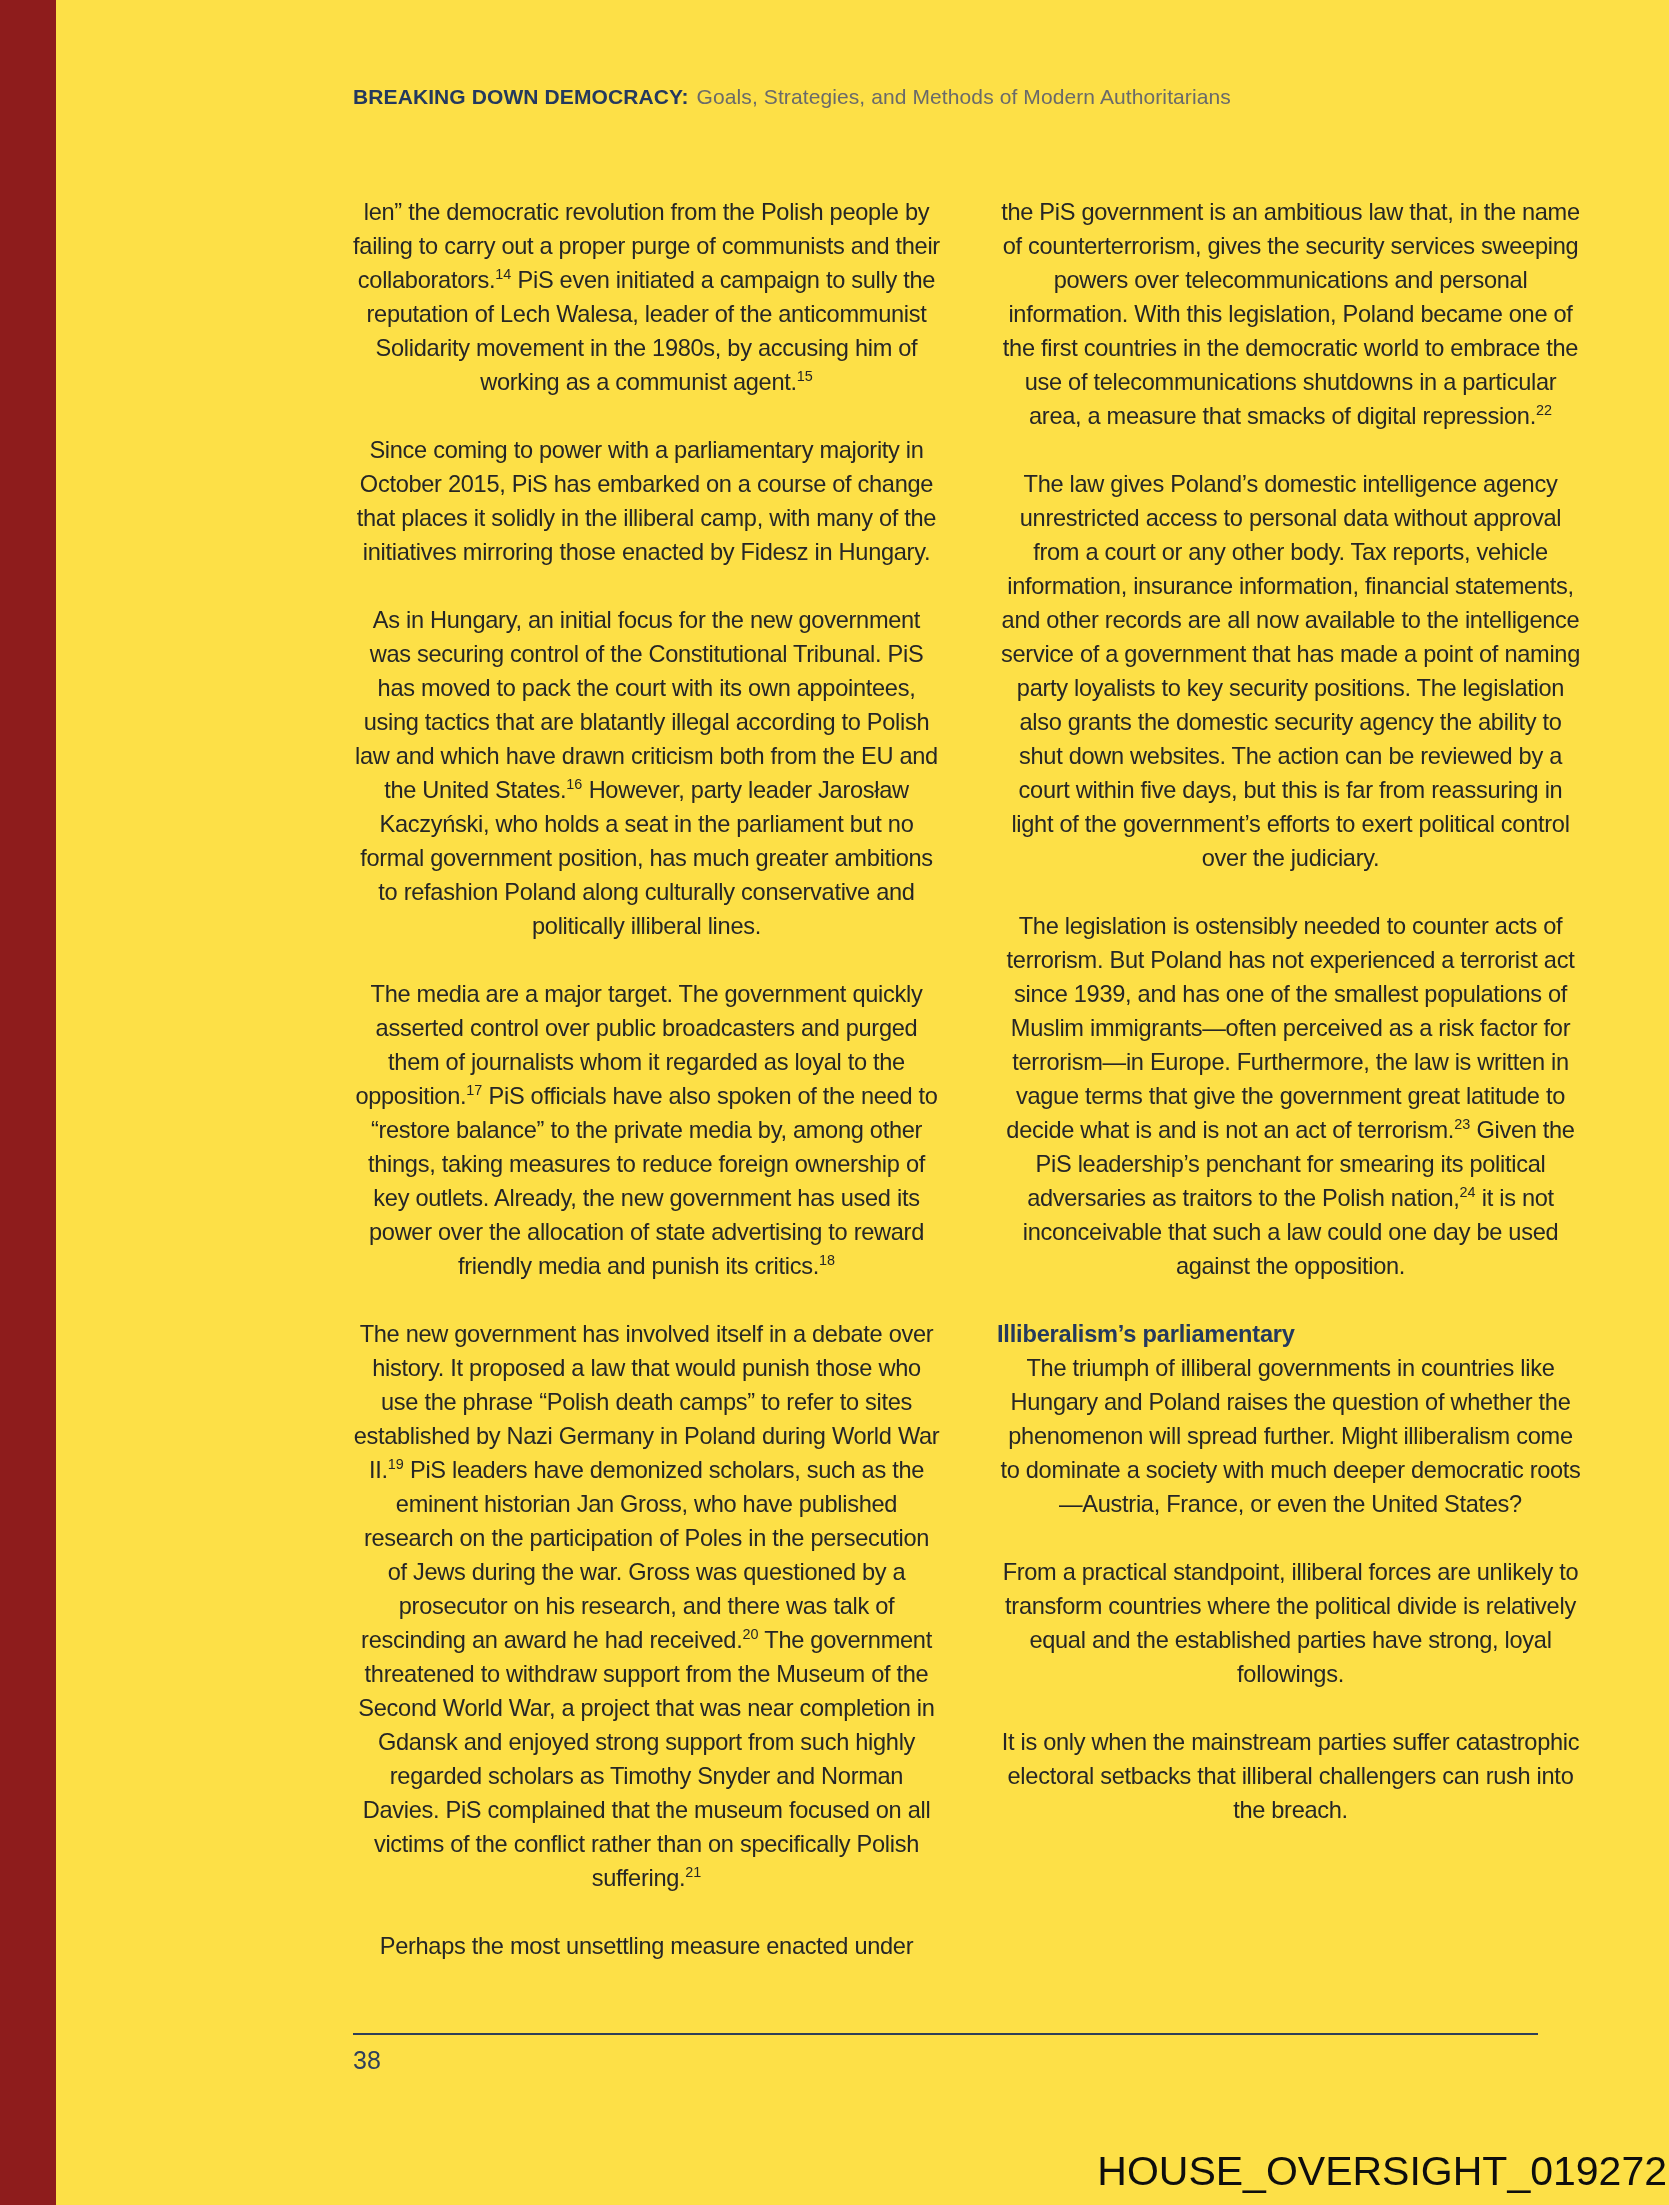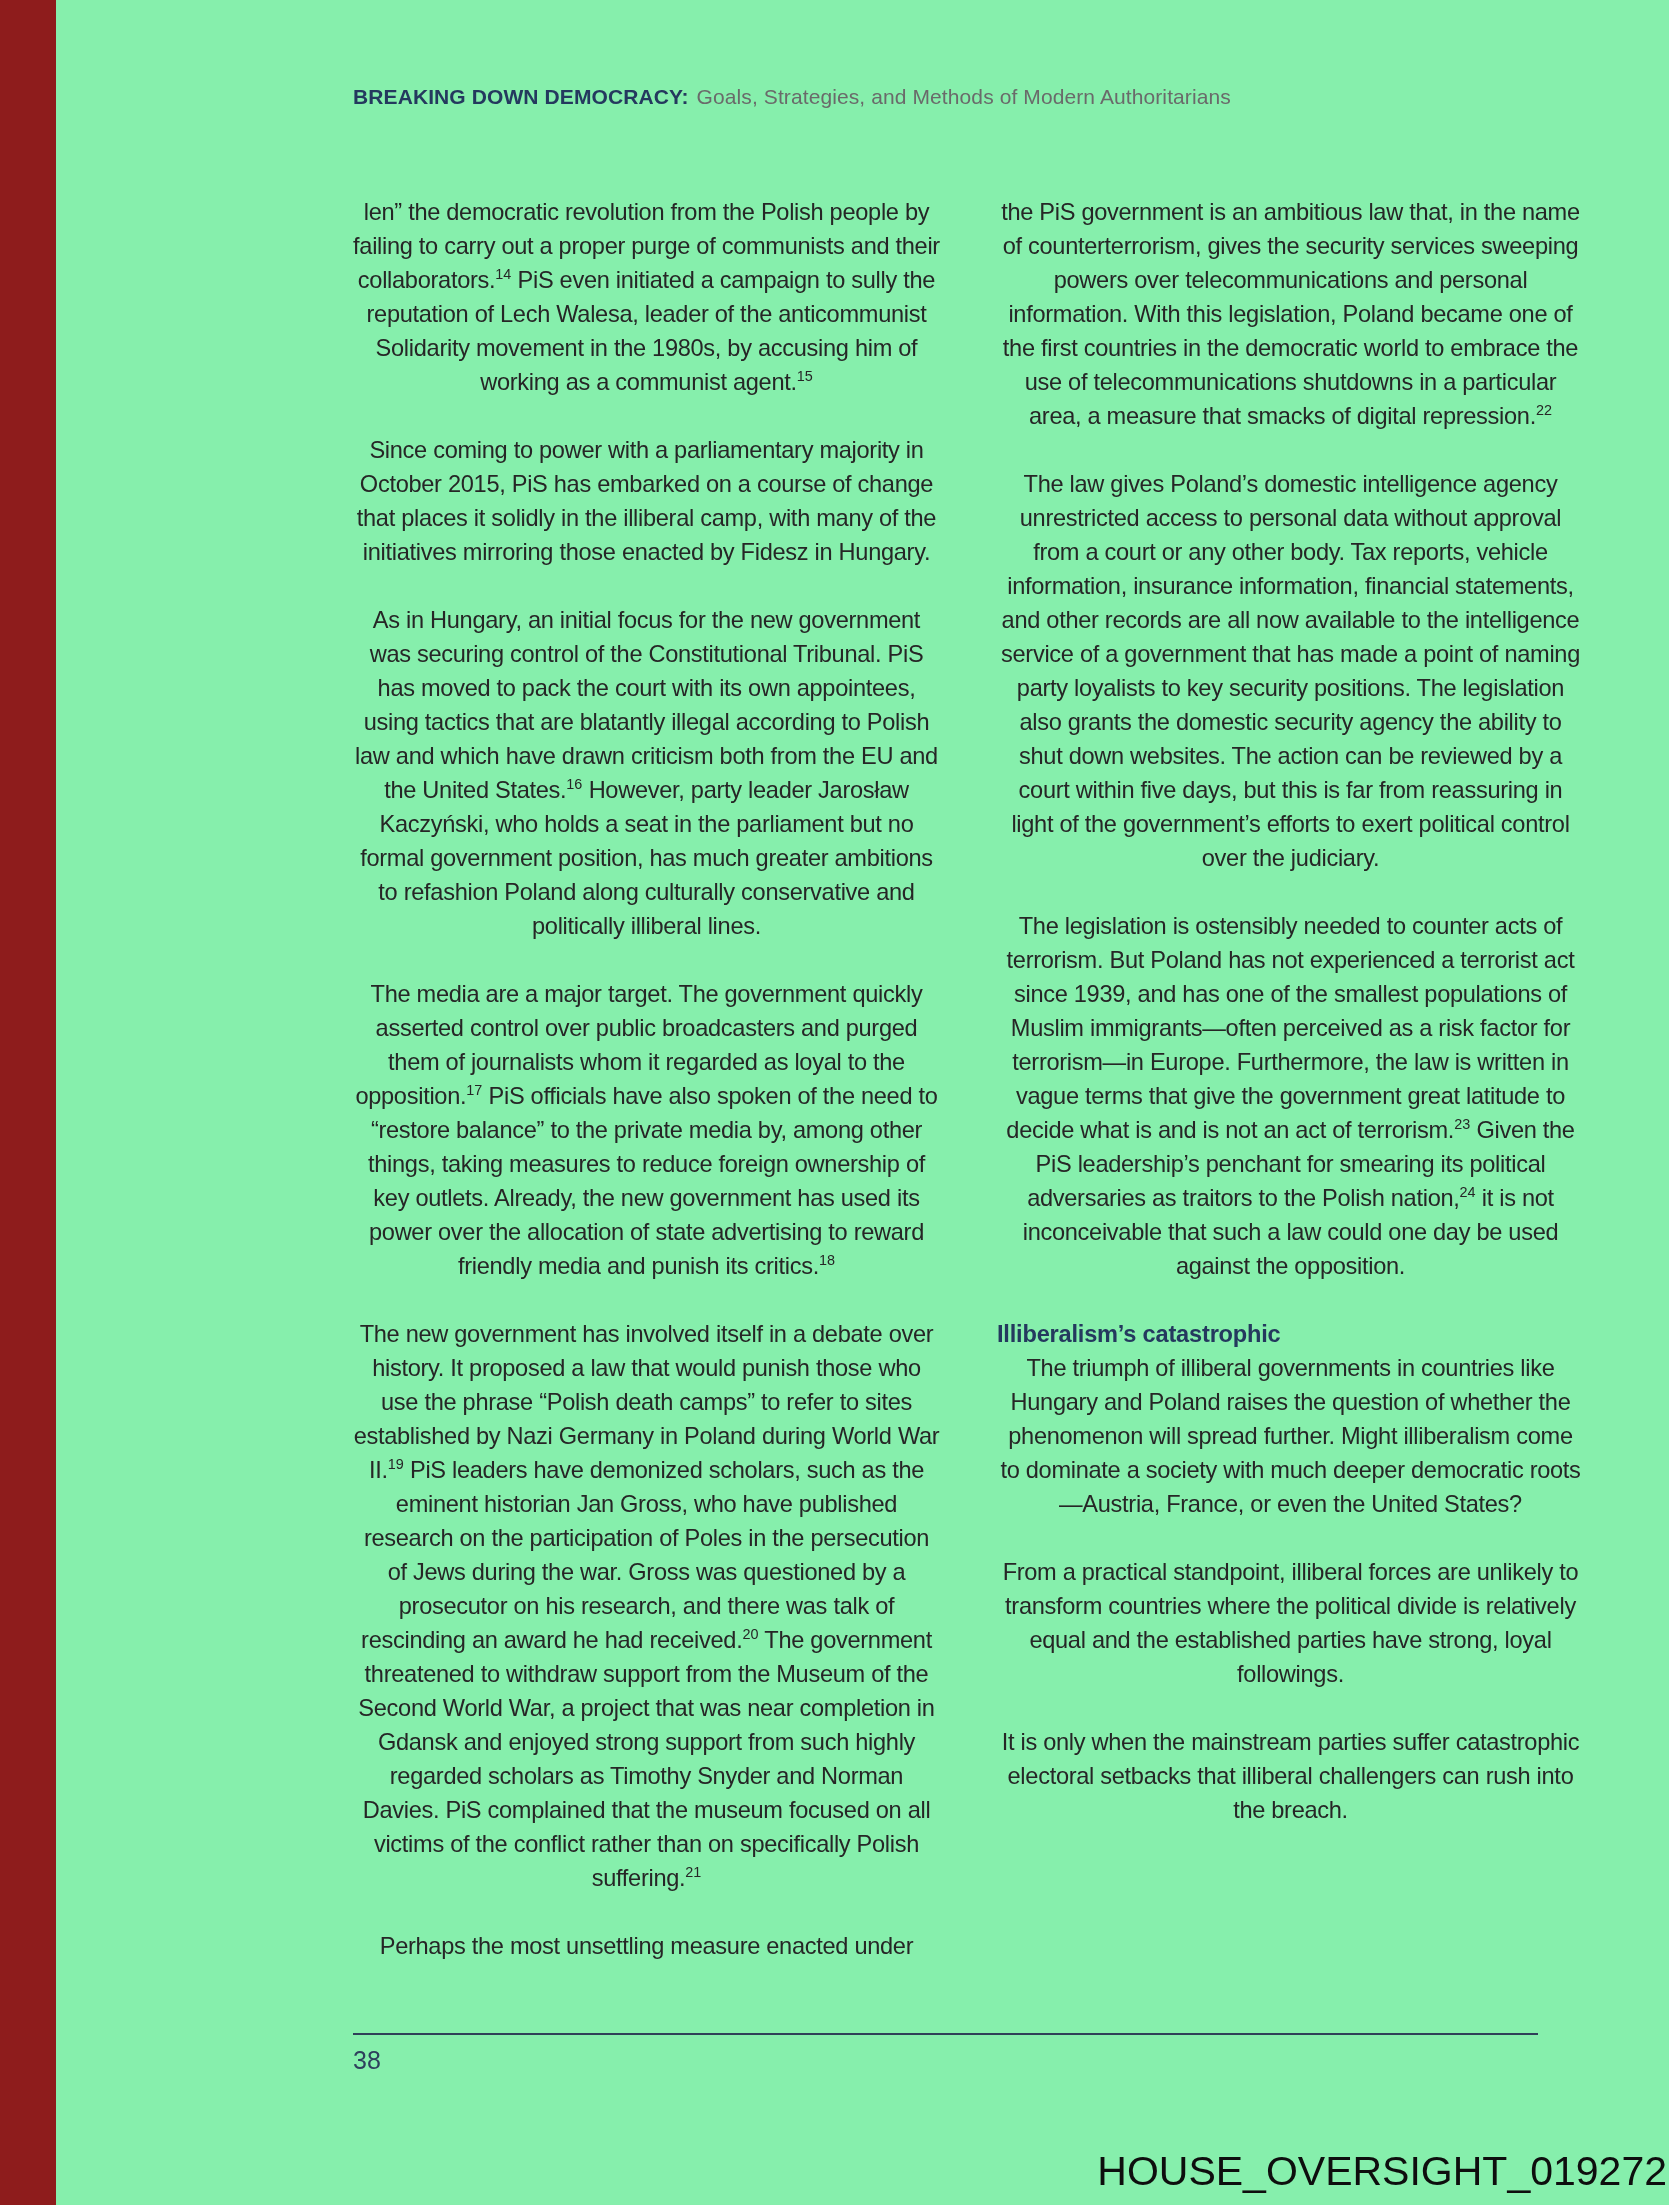--- a/index.html
+++ b/index.html
@@ -1,21 +1,21 @@
 <!DOCTYPE html>
 <html style="font-size:10.5px"><head>
 <meta charset="utf-8">
 <style>
   * { margin: 0; padding: 0; box-sizing: border-box; }
   html, body { background: #ffffff; }
   .page {
     position: relative;
     width: 1669px;
     height: 2205px;
-    background: #86efac;
+    background: #fde047;
     overflow: hidden;
     font-family: "Liberation Sans", sans-serif;
     color: #262626;
   }
   .accent-bar {
     position: absolute;
     left: 0; top: 0;
     width: 56px; height: 2205px;
     background: #8e1c1c;
   }
@@ -100,21 +100,21 @@
       <p class="para">As in Hungary, an initial focus for the new government was securing control of the Constitutional Tribunal. PiS has moved to pack the court with its own appointees, using tactics that are blatantly illegal according to Polish law and which have drawn criticism both from the EU and the United States.<sup class="fn">16</sup> However, party leader Jarosław Kaczyński, who holds a seat in the parliament but no formal government position, has much greater ambitions to refashion Poland along culturally conservative and politically illiberal lines.</p>
       <p class="para">The media are a major target. The government quickly asserted control over public broadcasters and purged them of journalists whom it regarded as loyal to the opposition.<sup class="fn">17</sup> PiS officials have also spoken of the need to “restore balance” to the private media by, among other things, taking measures to reduce foreign ownership of key outlets. Already, the new government has used its power over the allocation of state advertising to reward friendly media and punish its critics.<sup class="fn">18</sup></p>
       <p class="para">The new government has involved itself in a debate over history. It proposed a law that would punish those who use the phrase “Polish death camps” to refer to sites established by Nazi Germany in Poland during World War II.<sup class="fn">19</sup> PiS leaders have demonized scholars, such as the eminent historian Jan Gross, who have published research on the participation of Poles in the persecution of Jews during the war. Gross was questioned by a prosecutor on his research, and there was talk of rescinding an award he had received.<sup class="fn">20</sup> The government threatened to withdraw support from the Museum of the Second World War, a project that was near completion in Gdansk and enjoyed strong support from such highly regarded scholars as Timothy Snyder and Norman Davies. PiS complained that the museum focused on all victims of the conflict rather than on specifically Polish suffering.<sup class="fn">21</sup></p>
       <p class="para">Perhaps the most unsettling measure enacted under</p>
     </div>
 
   <div class="col col-right" id="col-right">
       <p class="para">the PiS government is an ambitious law that, in the name of counterterrorism, gives the security services sweeping powers over telecommunications and personal information. With this legislation, Poland became one of the first countries in the democratic world to embrace the use of telecommunications shutdowns in a particular area, a measure that smacks of digital repression.<sup class="fn">22</sup></p>
       <p class="para">The law gives Poland’s domestic intelligence agency unrestricted access to personal data without approval from a court or any other body. Tax reports, vehicle information, insurance information, financial statements, and other records are all now available to the intelligence service of a government that has made a point of naming party loyalists to key security positions. The legislation also grants the domestic security agency the ability to shut down websites. The action can be reviewed by a court within five days, but this is far from reassuring in light of the government’s efforts to exert political control over the judiciary.</p>
       <p class="para">The legislation is ostensibly needed to counter acts of terrorism. But Poland has not experienced a terrorist act since 1939, and has one of the smallest populations of Muslim immigrants—often perceived as a risk factor for terrorism—in Europe. Furthermore, the law is written in vague terms that give the government great latitude to decide what is and is not an act of terrorism.<sup class="fn">23</sup> Given the PiS leadership’s penchant for smearing its political adversaries as traitors to the Polish nation,<sup class="fn">24</sup> it is not inconceivable that such a law could one day be used against the opposition.</p>
-      <h3 class="subhead">Illiberalism’s catastrophic</h3>
+      <h3 class="subhead">Illiberalism’s parliamentary</h3>
       <p class="para">The triumph of illiberal governments in countries like Hungary and Poland raises the question of whether the phenomenon will spread further. Might illiberalism come to dominate a society with much deeper democratic roots—Austria, France, or even the United States?</p>
       <p class="para">From a practical standpoint, illiberal forces are unlikely to transform countries where the political divide is relatively equal and the established parties have strong, loyal followings.</p>
       <p class="para">It is only when the mainstream parties suffer catastrophic electoral setbacks that illiberal challengers can rush into the breach.</p>
     </div>
 
   <div class="footer-rule" style="background: rgb(47, 64, 88);"></div>
 
   <div class="page-number">38</div>
 
   <div class="bates-stamp">HOUSE_OVERSIGHT_019272</div>

